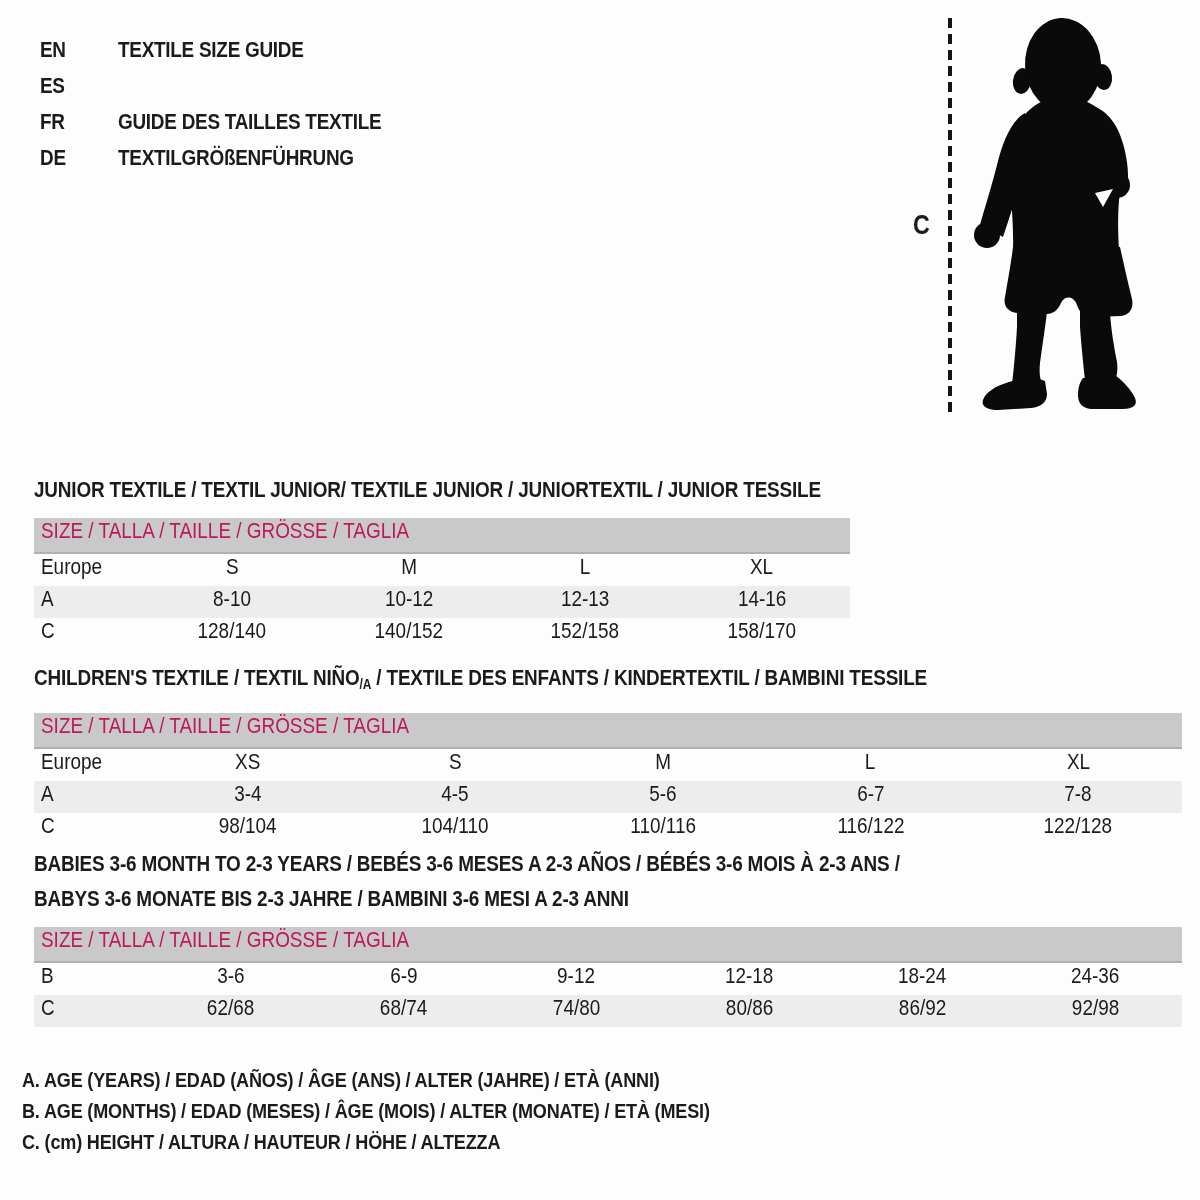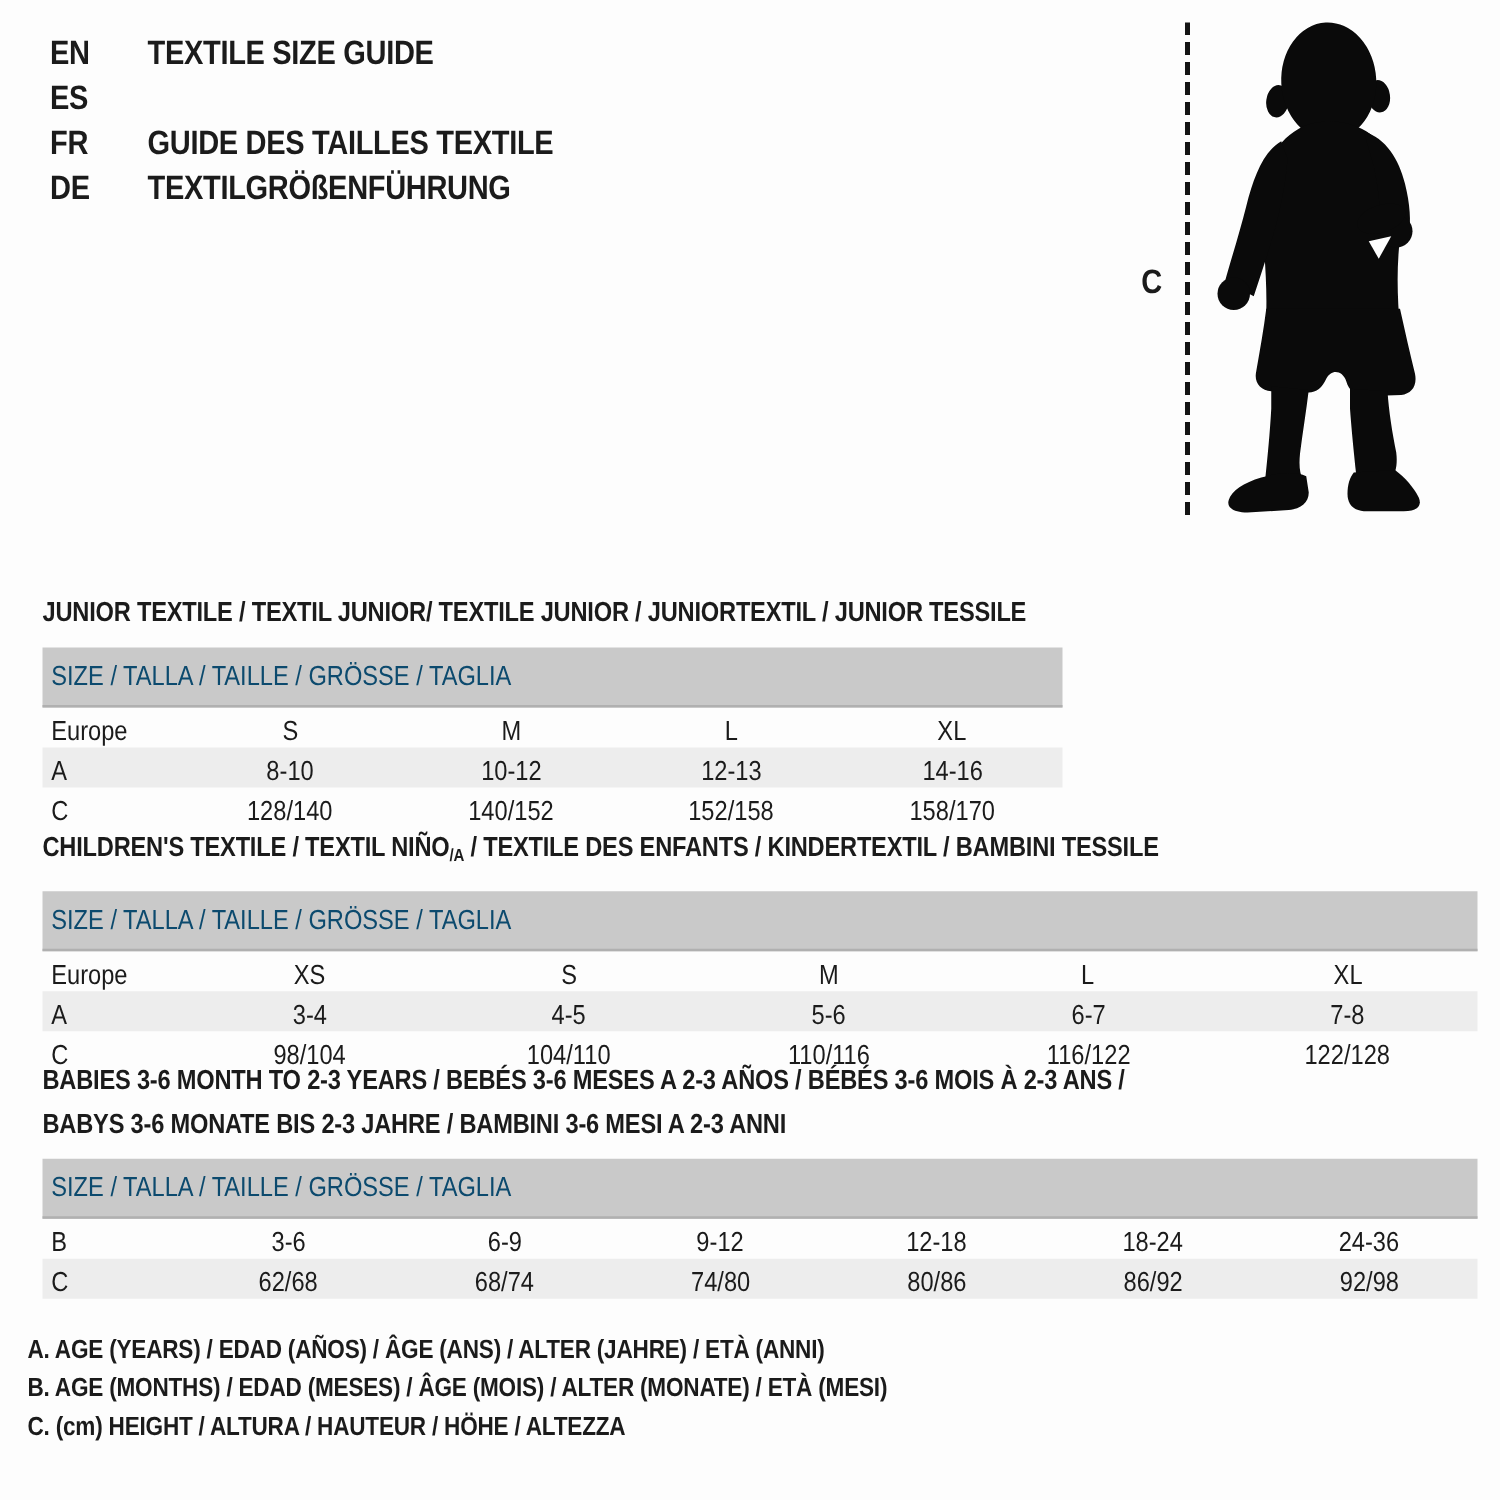--- a/index.html
+++ b/index.html
@@ -6,45 +6,45 @@
   .page{
     position:relative;width:1200px;height:1200px;background:#fdfdfd;
     font-family:"Liberation Sans",sans-serif;color:#1b1b1b;overflow:hidden;
   }
   
   .cx{display:inline-block;transform:scaleX(.86);transform-origin:0 50%;white-space:nowrap;}
   .cxc{transform-origin:50% 50%;}
 
   
   .lang-header{position:absolute;left:40px;top:27px;}
-  .lang-row{display:flex;height:36px;align-items:flex-start;font-weight:700;font-size:27px;letter-spacing:-.3px;}
+  .lang-row{display:flex;height:36px;align-items:flex-end;font-weight:700;font-size:22px;letter-spacing:-.3px;}
   .lang-code{width:78px;flex:0 0 78px;}
 
   
   .figure{position:absolute;left:905px;top:12px;width:270px;height:412px;}
   .c-label{position:absolute;left:8px;top:198px;font-size:27px;font-weight:700;}
   .dash-line{
     position:absolute;left:43px;top:6px;width:4px;height:398px;
     background:repeating-linear-gradient(to bottom,#141414 0 10px,transparent 10px 16px);
   }
   .figure svg{position:absolute;left:62px;top:3px;}
 
   
   .section{position:absolute;left:34px;}
   #sec-0{top:436px;width:816px;margin-top:36px;}
   #sec-1{top:660px;width:1148px;}
   #sec-2{top:846px;width:1148px;}
   .sec-title{font-size:22px;font-weight:700;line-height:35px;letter-spacing:-.2px;}
   .sub{font-size:14px;vertical-align:-4px;}
   .size-table{margin-top:11px;}
   .band{
-    height:48px;background:#c9c9c9;border-bottom:2px solid #b0b0b0;box-sizing:border-box;
-    display:flex;align-items:center;padding-left:7px;font-size:22px;color:#0c4a6e;
+    height:36px;background:#c9c9c9;border-bottom:2px solid #b0b0b0;box-sizing:border-box;
+    display:flex;padding-left:7px;font-size:22px;color:#be185d;
   }
-  .trow{display:flex;height:32px;align-items:flex-end;font-size:22px;}
+  .trow{display:flex;height:32px;align-items:flex-start;font-size:22px;}
   .trow.shaded{background:#ededed;}
   .tlbl{width:110px;flex:0 0 110px;padding-left:7px;box-sizing:border-box;}
   .tcell{flex:1;text-align:center;}
 
   
   .legend{position:absolute;left:22px;top:1064px;}
   .legend-line{font-size:21px;font-weight:700;line-height:31px;letter-spacing:-.2px;}
 </style>
 </head>
 <body>

